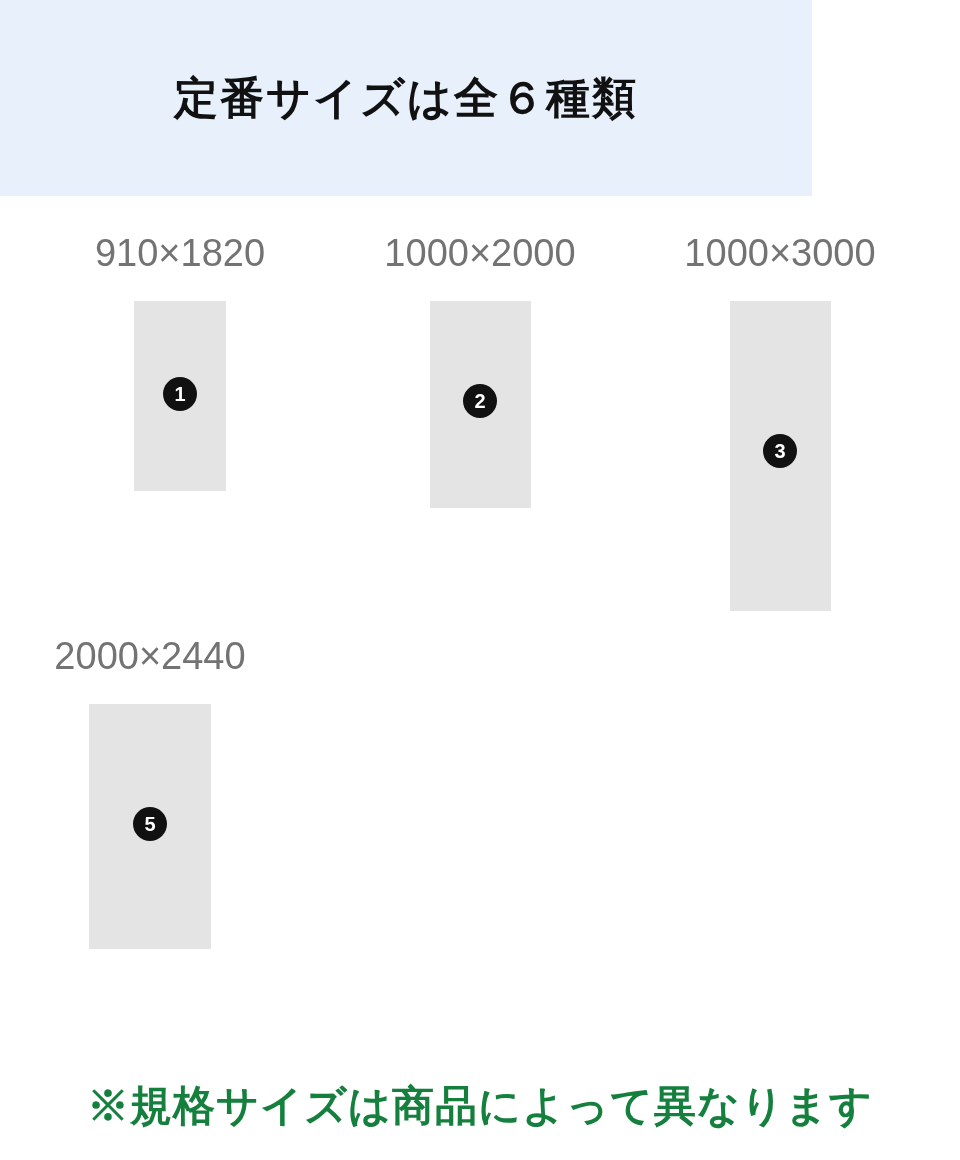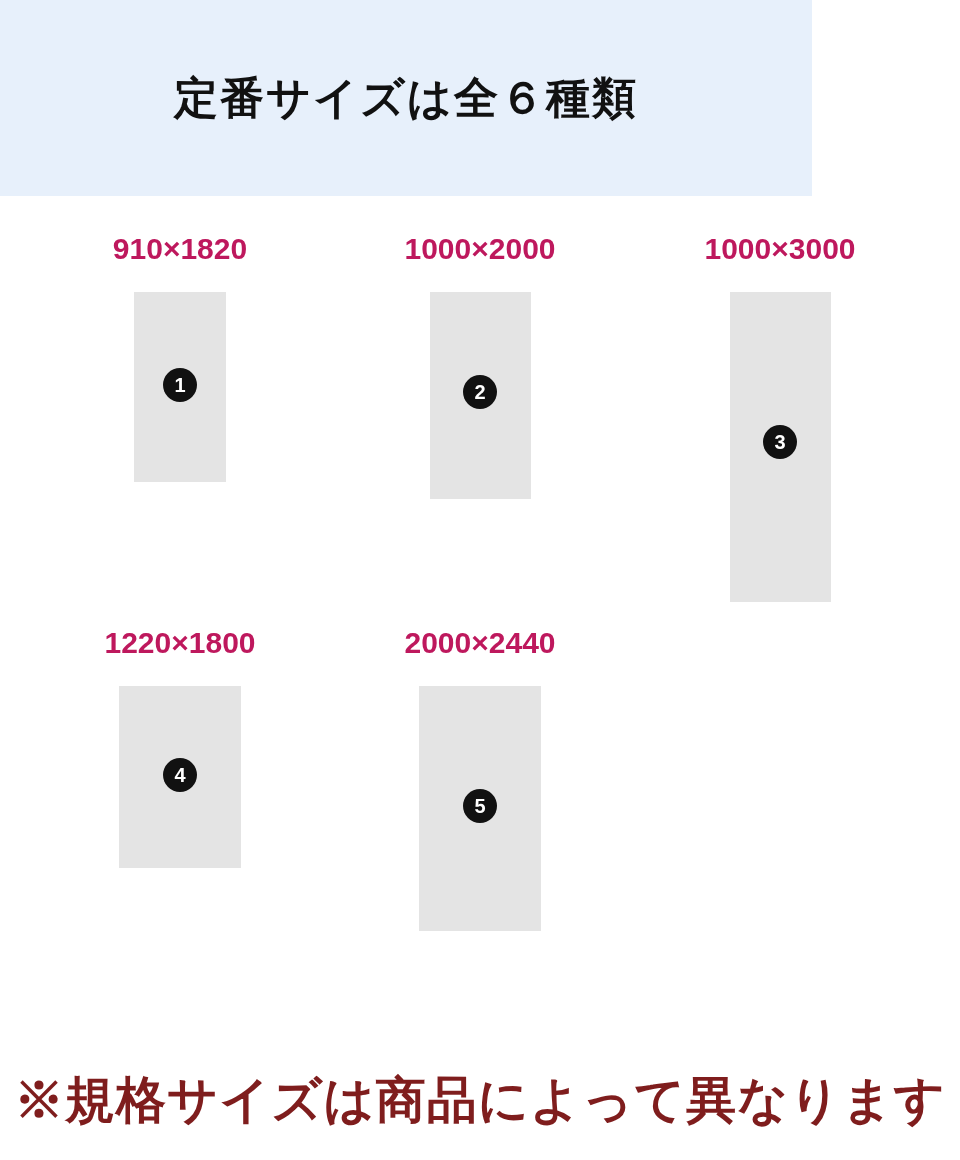--- a/index.html
+++ b/index.html
@@ -47,24 +47,24 @@
   .cell {
     width: 300px;
     display: flex;
     flex-direction: column;
     align-items: center;
   }
   .cell.c1 { margin-left: 30px; }
   .cell.c2 { margin-left: 0px; }
   .cell.c3 { margin-left: 0px; justify-content: flex-end; }
   .cell-label {
-    font-size: 30px;
-    font-weight: bold;
+    font-size: 38px;
+    font-weight: normal;
     letter-spacing: 0px;
-    color: #be185d;
+    color: #737373;
     white-space: nowrap;
   }
   .swatch-wrap {
     position: relative;
     display: flex;
     align-items: flex-start;
     justify-content: center;
     width: 300px;
   }
   .swatch {
@@ -86,24 +86,24 @@
     align-items: center;
     justify-content: center;
     line-height: 1;
   }
   .footer-note {
     position: absolute;
     left: 0;
     bottom: 26px;
     width: 960px;
     text-align: center;
-    font-size: 50px;
+    font-size: 42px;
     font-weight: bold;
     letter-spacing: 1px;
-    color: #7f1d1d;
+    color: #15803d;
   }
   .row1 { margin-top: 36px; }
   .row2 { margin-top: 24px; }
   .label-gap { height: 26px; }
 </style>
 </head>
 <body>
 
 <div class="page">
 
@@ -142,29 +142,20 @@
           <div class="swatch" id="sw3" style="width: 101px; height: 310px; background: rgb(228, 228, 228);">
             <div class="badge" id="bg3" style="top: 133px; background: rgb(17, 17, 17);">3</div>
           </div>
         </div>
       </div>
 
     </div>
 
     <div class="row row2">
 
-      <div class="cell c1">
-        <div class="cell-label">1220×1800</div>
-        <div class="label-gap"></div>
-        <div class="swatch-wrap">
-          <div class="swatch" id="sw4" style="width: 122px; height: 182px; background: rgb(228, 228, 228);">
-            <div class="badge" id="bg4" style="top: 72px; background: rgb(17, 17, 17);">4</div>
-          </div>
-        </div>
-      </div>
 
       <div class="cell c2">
         <div class="cell-label">2000×2440</div>
         <div class="label-gap"></div>
         <div class="swatch-wrap">
           <div class="swatch" id="sw5" style="width: 122px; height: 245px; background: rgb(228, 228, 228);">
             <div class="badge" id="bg5" style="top: 103px; background: rgb(17, 17, 17);">5</div>
           </div>
         </div>
       </div>

